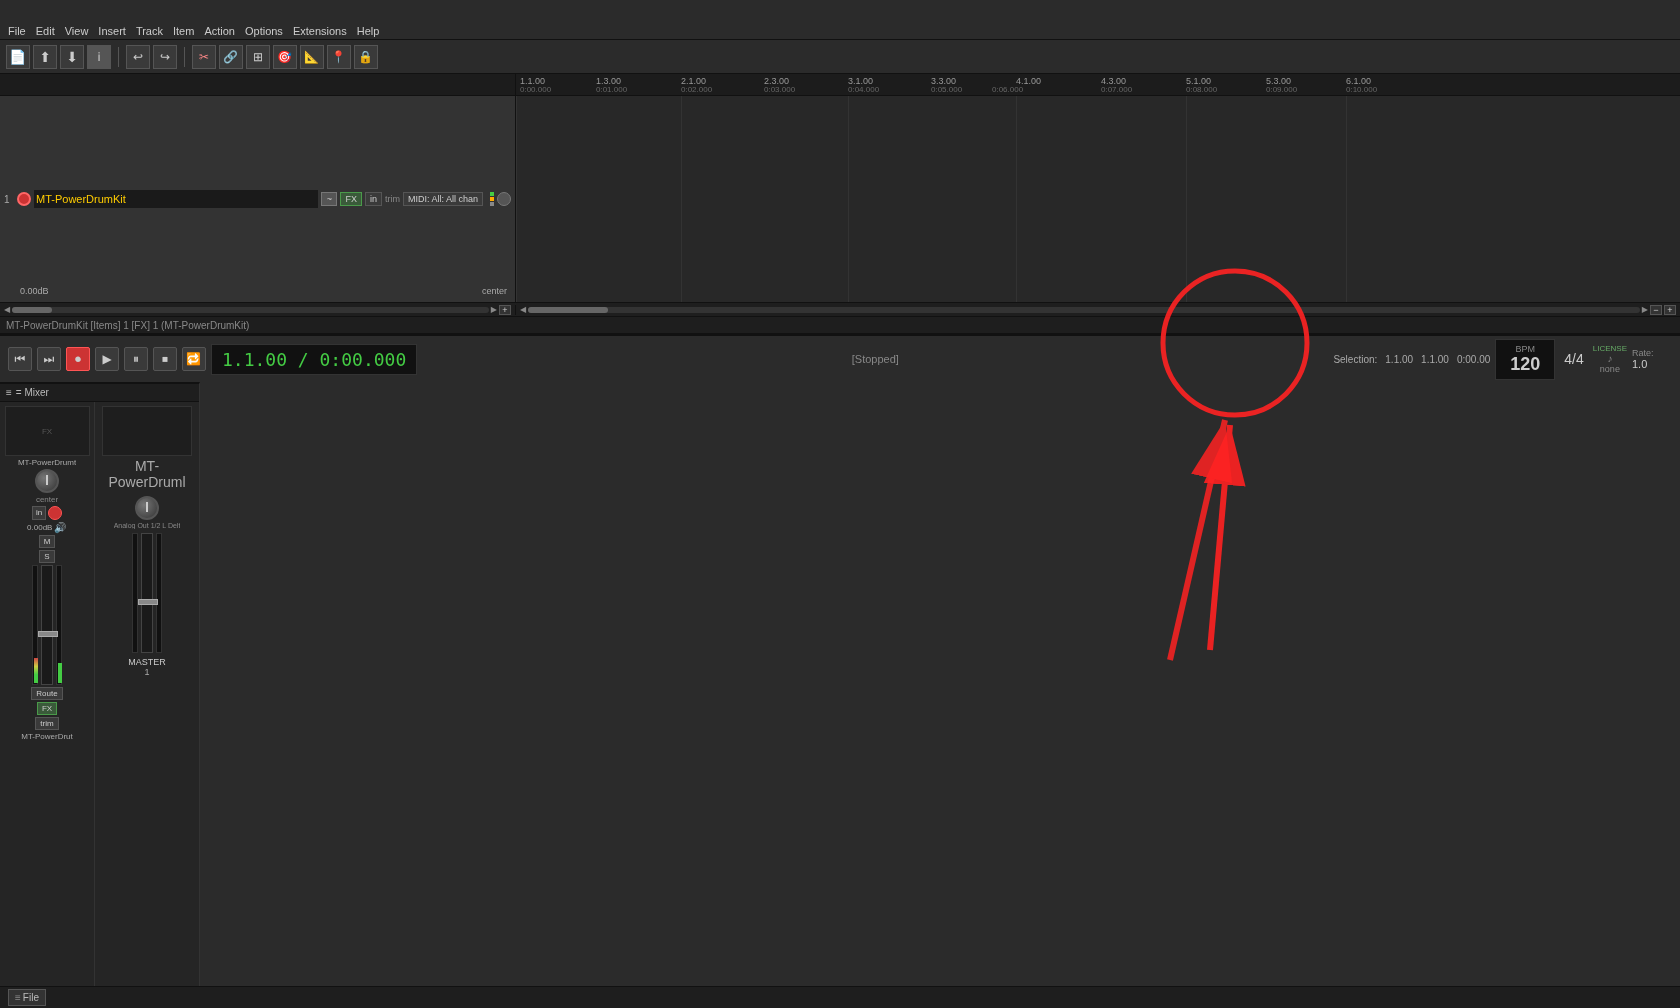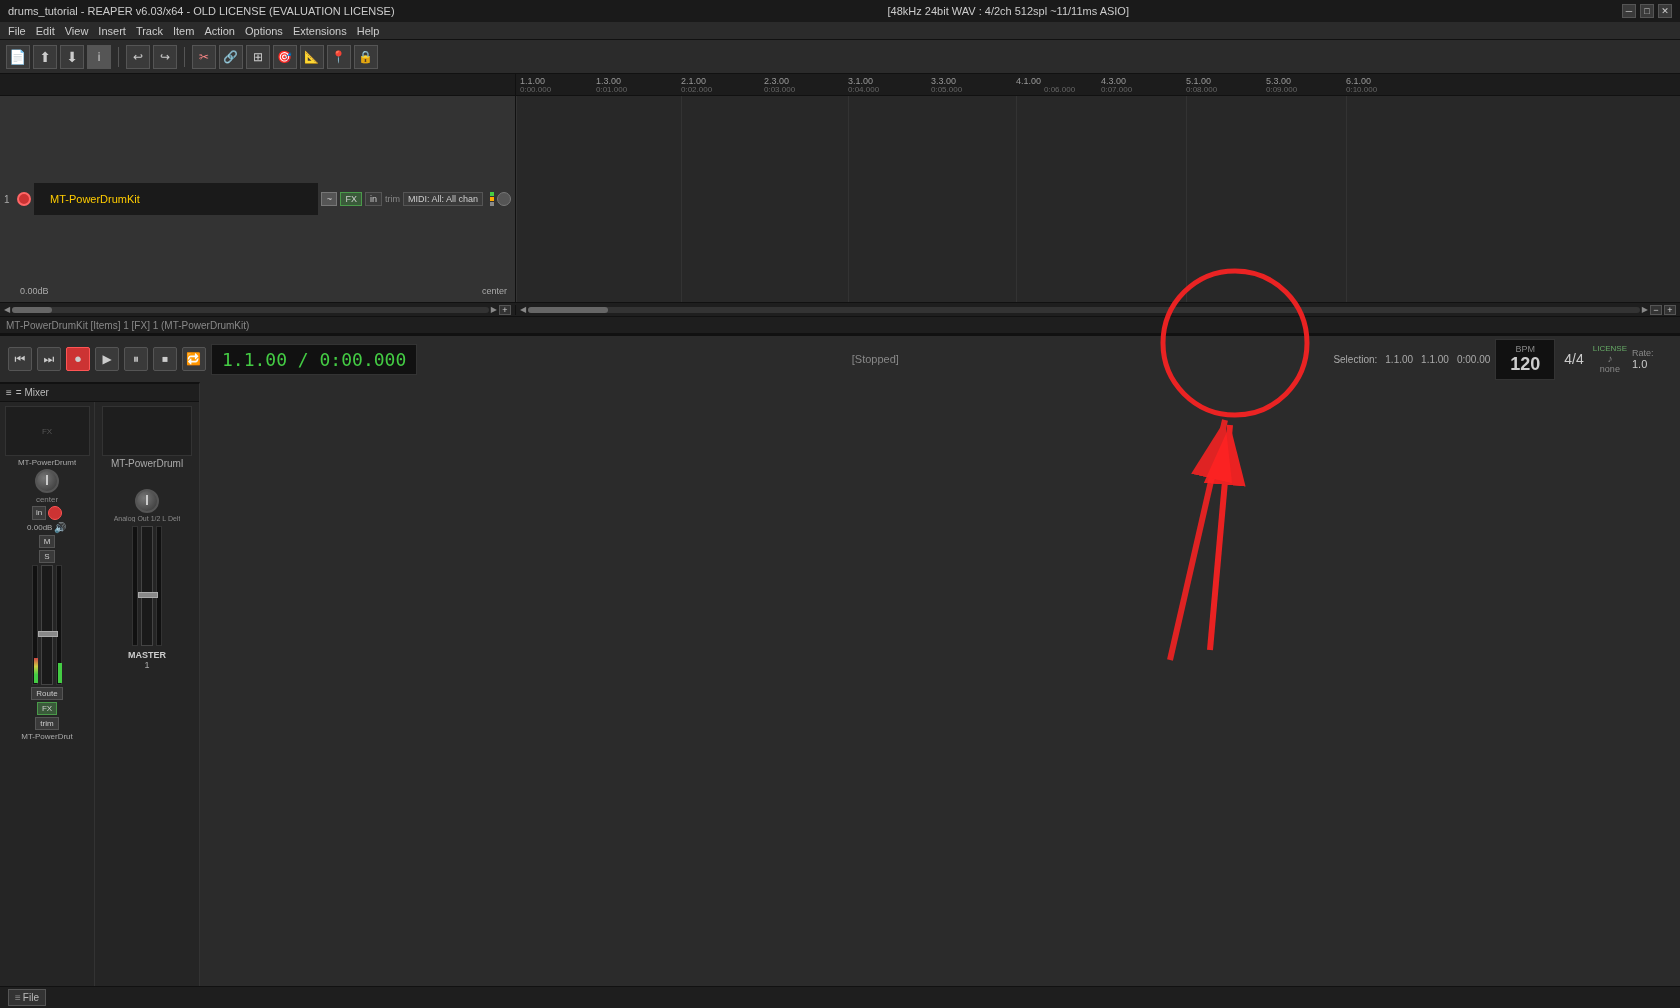--- a/index.html
+++ b/index.html
@@ -173,29 +173,20 @@
       height: 1008px;
       pointer-events: none;
       z-index: 1000;
     }
   </style>
 </head>
 <body>
 
 <div id="app">
 
-  <div id="title-bar">
-    <span>drums_tutorial - REAPER v6.03/x64 - OLD LICENSE (EVALUATION LICENSE)</span>
-    <span>[48kHz 24bit WAV : 4/2ch 512spl ~11/11ms ASIO]</span>
-    <div id="title-bar-controls">
-      <div class="title-btn">─</div>
-      <div class="title-btn">□</div>
-      <div class="title-btn">✕</div>
-    </div>
-  </div>
 
   <div id="menu-bar" style="position:absolute;top:22px;left:0;right:0;height:18px;background:#2b2b2b;display:flex;align-items:center;padding:0 4px;gap:2px;border-bottom:1px solid #111;z-index:10;">
     <span class="menu-item">File</span>
     <span class="menu-item">Edit</span>
     <span class="menu-item">View</span>
     <span class="menu-item">Insert</span>
     <span class="menu-item">Track</span>
     <span class="menu-item">Item</span>
     <span class="menu-item">Action</span>
     <span class="menu-item">Options</span>
@@ -235,39 +226,39 @@
           <div style="position:absolute;left:80px;bottom:1px;font-size:8px;color:#666;">0:01.000</div>
           <div style="position:absolute;left:165px;top:2px;font-size:9px;color:#999;">2.1.00</div>
           <div style="position:absolute;left:165px;bottom:1px;font-size:8px;color:#666;">0:02.000</div>
           <div style="position:absolute;left:248px;top:2px;font-size:9px;color:#999;">2.3.00</div>
           <div style="position:absolute;left:248px;bottom:1px;font-size:8px;color:#666;">0:03.000</div>
           <div style="position:absolute;left:332px;top:2px;font-size:9px;color:#999;">3.1.00</div>
           <div style="position:absolute;left:332px;bottom:1px;font-size:8px;color:#666;">0:04.000</div>
           <div style="position:absolute;left:415px;top:2px;font-size:9px;color:#999;">3.3.00</div>
           <div style="position:absolute;left:415px;bottom:1px;font-size:8px;color:#666;">0:05.000</div>
           <div style="position:absolute;left:500px;top:2px;font-size:9px;color:#999;">4.1.00</div>
-          <div style="position:absolute;left:528px;bottom:1px;font-size:8px;color:#666;">0:06.000</div>
+          <div style="position:absolute;left:476px;bottom:1px;font-size:8px;color:#666;">0:06.000</div>
           <div style="position:absolute;left:585px;top:2px;font-size:9px;color:#999;">4.3.00</div>
           <div style="position:absolute;left:585px;bottom:1px;font-size:8px;color:#666;">0:07.000</div>
           <div style="position:absolute;left:670px;top:2px;font-size:9px;color:#999;">5.1.00</div>
           <div style="position:absolute;left:670px;bottom:1px;font-size:8px;color:#666;">0:08.000</div>
           <div style="position:absolute;left:750px;top:2px;font-size:9px;color:#999;">5.3.00</div>
           <div style="position:absolute;left:750px;bottom:1px;font-size:8px;color:#666;">0:09.000</div>
           <div style="position:absolute;left:830px;top:2px;font-size:9px;color:#999;">6.1.00</div>
           <div style="position:absolute;left:830px;bottom:1px;font-size:8px;color:#666;">0:10.000</div>
         </div>
       </div>
     </div>
 
     <div style="display:flex;flex:1;overflow:hidden;">
 
       <div style="width:516px;min-width:516px;background:#333;border-right:1px solid #111;display:flex;align-items:center;padding:0 4px;gap:3px;height:100%;position:relative;">
         <span style="font-size:10px;color:#aaa;min-width:10px;">1</span>
         <div style="width:14px;height:14px;background:#cc3333;border-radius:50%;border:2px solid #ff6666;cursor:pointer;flex-shrink:0;"></div>
-        <div style="background:#1a1a1a;color:#ffcc00;font-size:11px;padding:2px 16px;height:32px;display:flex;align-items:center;min-width:100px;flex:1;">
+        <div style="background:#1a1a1a;color:#ffcc00;font-size:11px;padding:2px 2px;height:18px;display:flex;align-items:center;min-width:100px;flex:1;">
           <span>MT-PowerDrumKit</span>
         </div>
 
         <div style="width:16px;height:14px;background:#555;border:1px solid #777;display:flex;align-items:center;justify-content:center;font-size:9px;color:#ccc;">~</div>
 
         <div class="small-btn green" style="padding:1px 4px;background:#3a5a3a;border:1px solid #4a9a4a;font-size:9px;color:#ccc;">FX</div>
 
         <div class="small-btn" style="font-size:9px;">in</div>
 
         <span style="font-size:9px;color:#888;">trim</span>
@@ -438,35 +429,35 @@
           <span>trim</span>
         </div>
 
         <div style="font-size:8px;color:#aaa;text-align:center;margin-top:2px;max-width:85px;overflow:hidden;white-space:nowrap;">MT-PowerDrut</div>
       </div>
 
       <div style="display:flex;flex-direction:column;align-items:center;flex:1;padding:4px 2px;">
 
         <div style="width:90px;height:50px;background:#1e1e1e;border:1px solid #333;margin-bottom:2px;"></div>
 
-        <div style="font-size:10px;color:#aaa;text-align:left;margin-bottom:20px;">MT-PowerDruml</div>
+        <div style="font-size:14px;color:#aaa;text-align:center;margin-bottom:6px;">MT-PowerDruml</div>
 
         <div class="knob" style="width:24px;height:24px;margin-bottom:2px;"></div>
 
         <div style="font-size:7px;color:#888;text-align:center;margin-bottom:4px;max-width:90px;overflow:hidden;white-space:nowrap;">Analog Out 1/2 L Delt</div>
 
         <div style="display:flex;gap:3px;height:120px;align-items:flex-start;">
           <div style="width:6px;height:120px;background:#111;border:1px solid #333;"></div>
           <div style="width:12px;height:120px;background:#1a1a1a;border:1px solid #444;position:relative;cursor:pointer;">
             <div style="position:absolute;width:20px;height:6px;background:#888;border:1px solid #aaa;left:-4px;top:55%;"></div>
           </div>
           <div style="width:6px;height:120px;background:#111;border:1px solid #333;"></div>
         </div>
 
-        <div style="font-size:9px;color:#ccc;text-align:center;margin-top:4px;font-weight:bold;">MASTER</div>
+        <div style="font-size:9px;color:#ccc;text-align:center;margin-top:4px;font-weight:normal;">MASTER</div>
 
         <div style="font-size:9px;color:#aaa;text-align:center;">1</div>
       </div>
     </div>
   </div>
 
   <div style="position:absolute;bottom:0;left:0;right:0;height:22px;background:#1e1e1e;border-top:1px solid #111;display:flex;align-items:center;padding:0 8px;font-size:10px;color:#888;gap:8px;">
 
     <div style="display:flex;align-items:center;gap:2px;cursor:pointer;background:#333;padding:2px 6px;border:1px solid #555;">
       <span style="font-size:10px;">≡</span>

